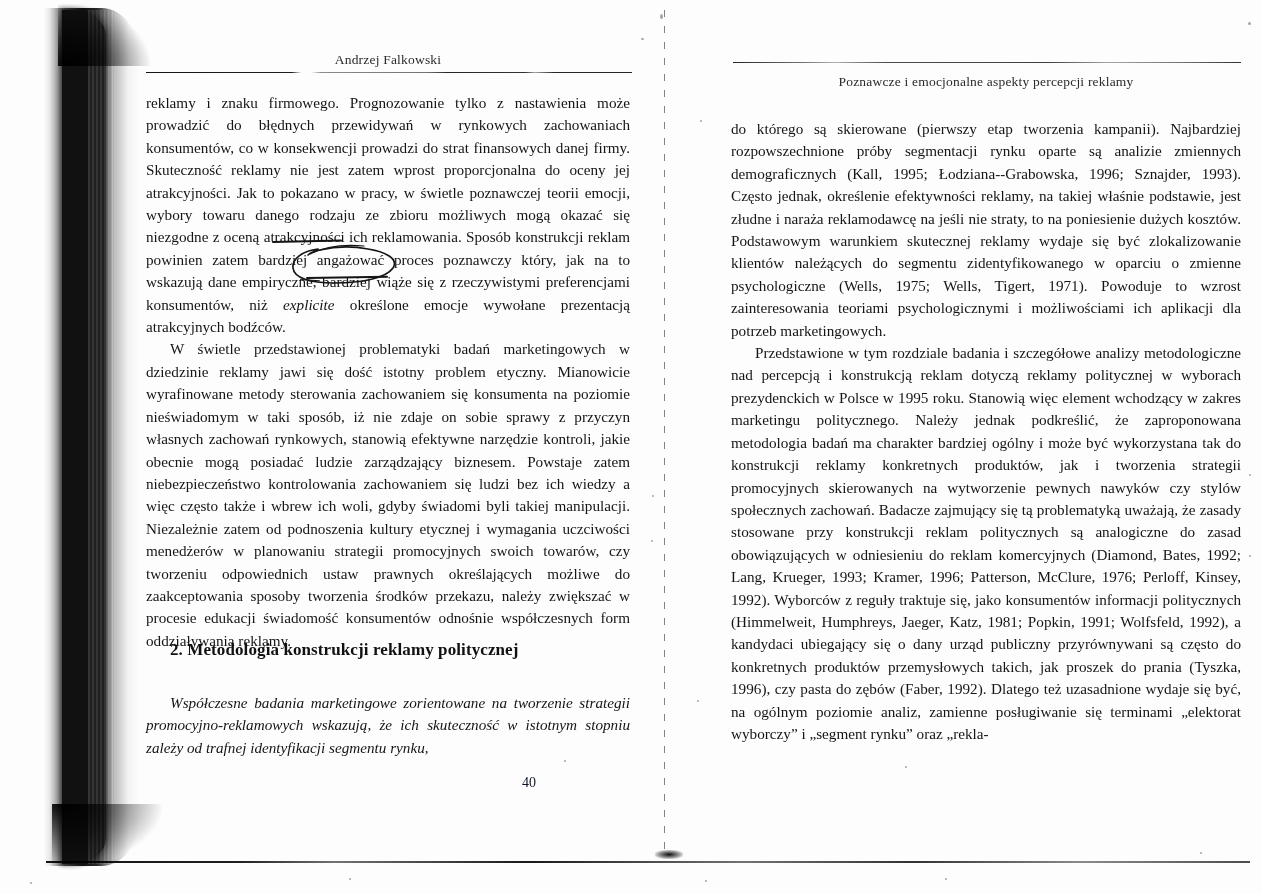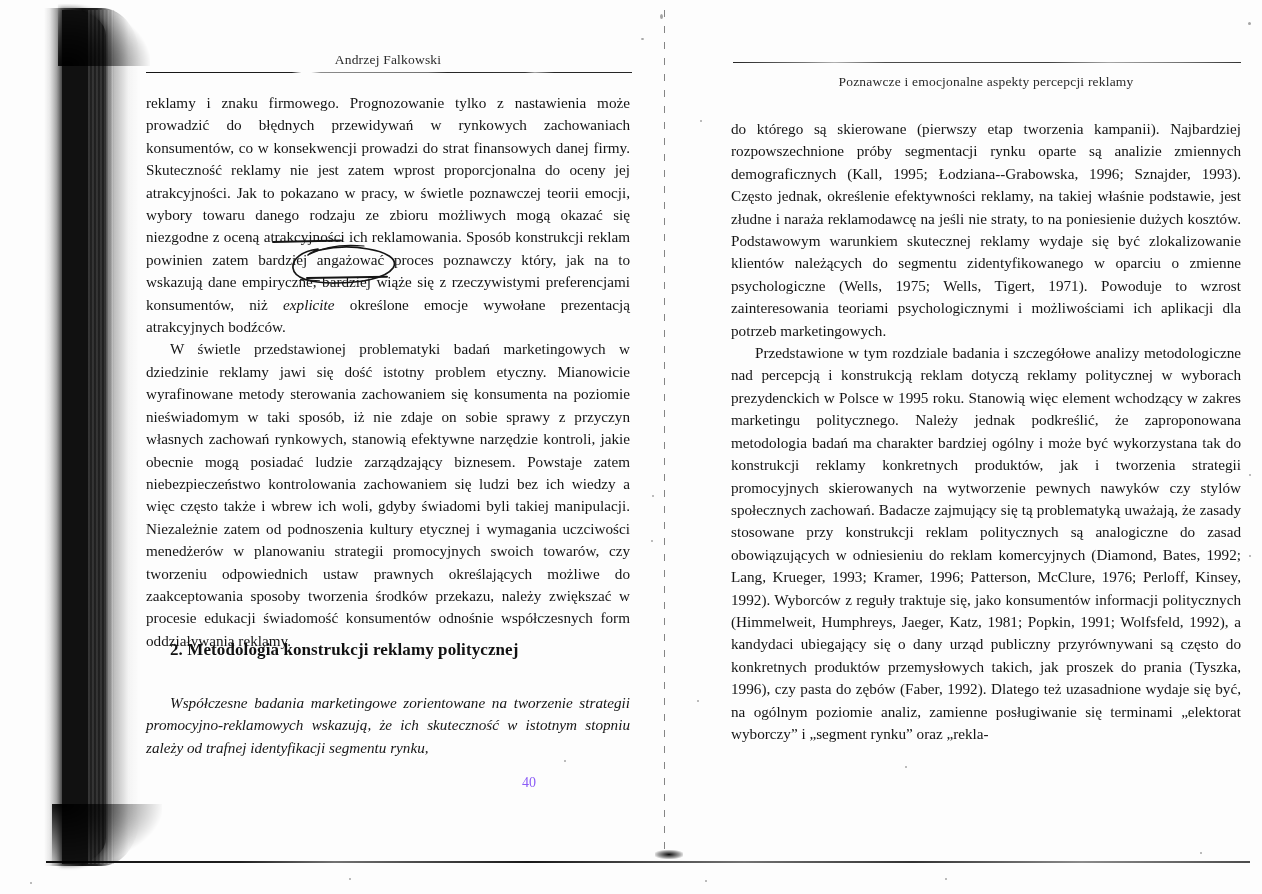--- a/index.html
+++ b/index.html
@@ -181,21 +181,21 @@
     font-size: 17px;
     font-weight: bold;
     letter-spacing: .1px;
     color: #111;
     white-space: nowrap;
   }
 
   .folio {
     position: absolute;
     font-size: 14px;
-    color: #8b5cf6;
+    color: #0f172a;
     text-align: center;
     width: 60px;
   }
   .folio.left-folio  { left: 353px; top: 775px; }
 
   
   .annot { position: absolute; pointer-events: none; }
   .annot svg { display: block; overflow: visible; }
   .strike {
     position: absolute;

